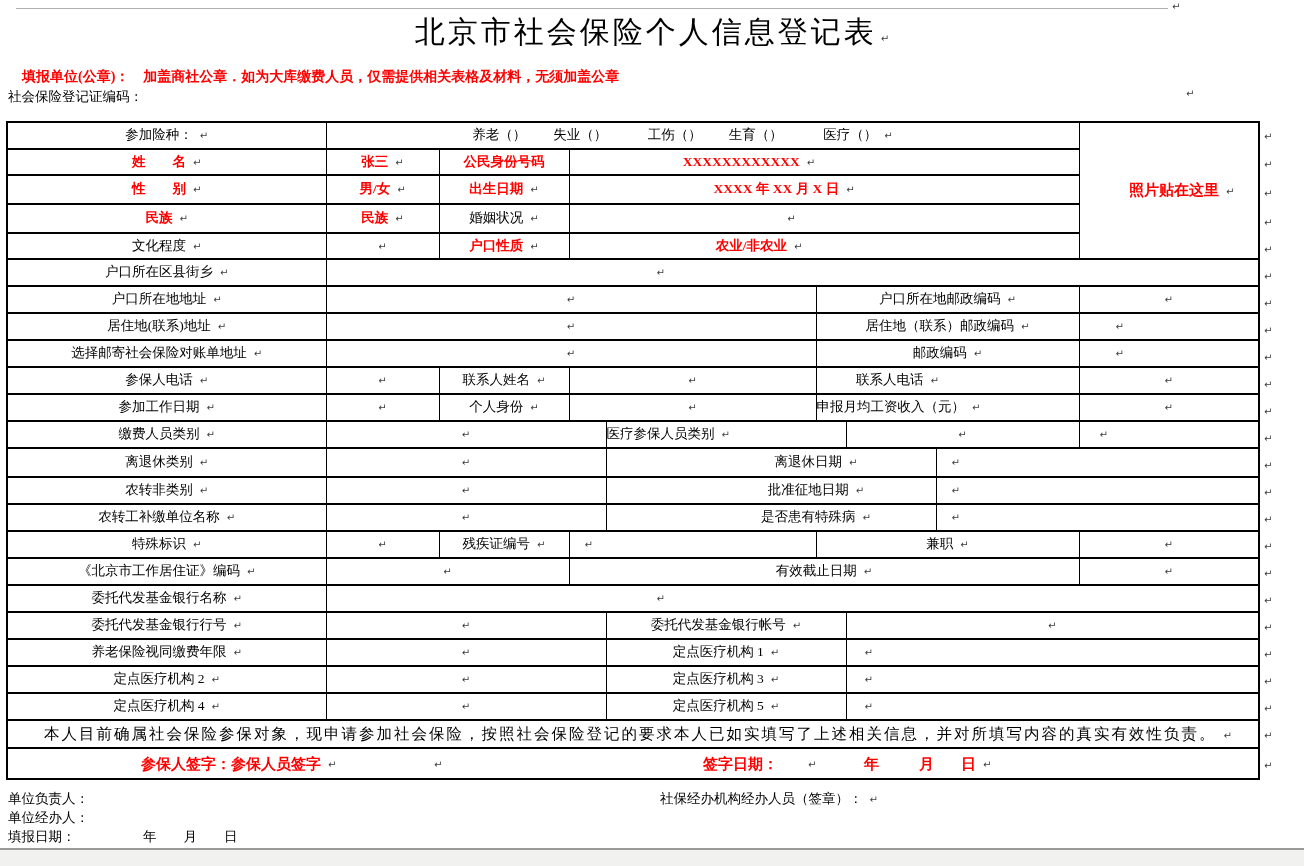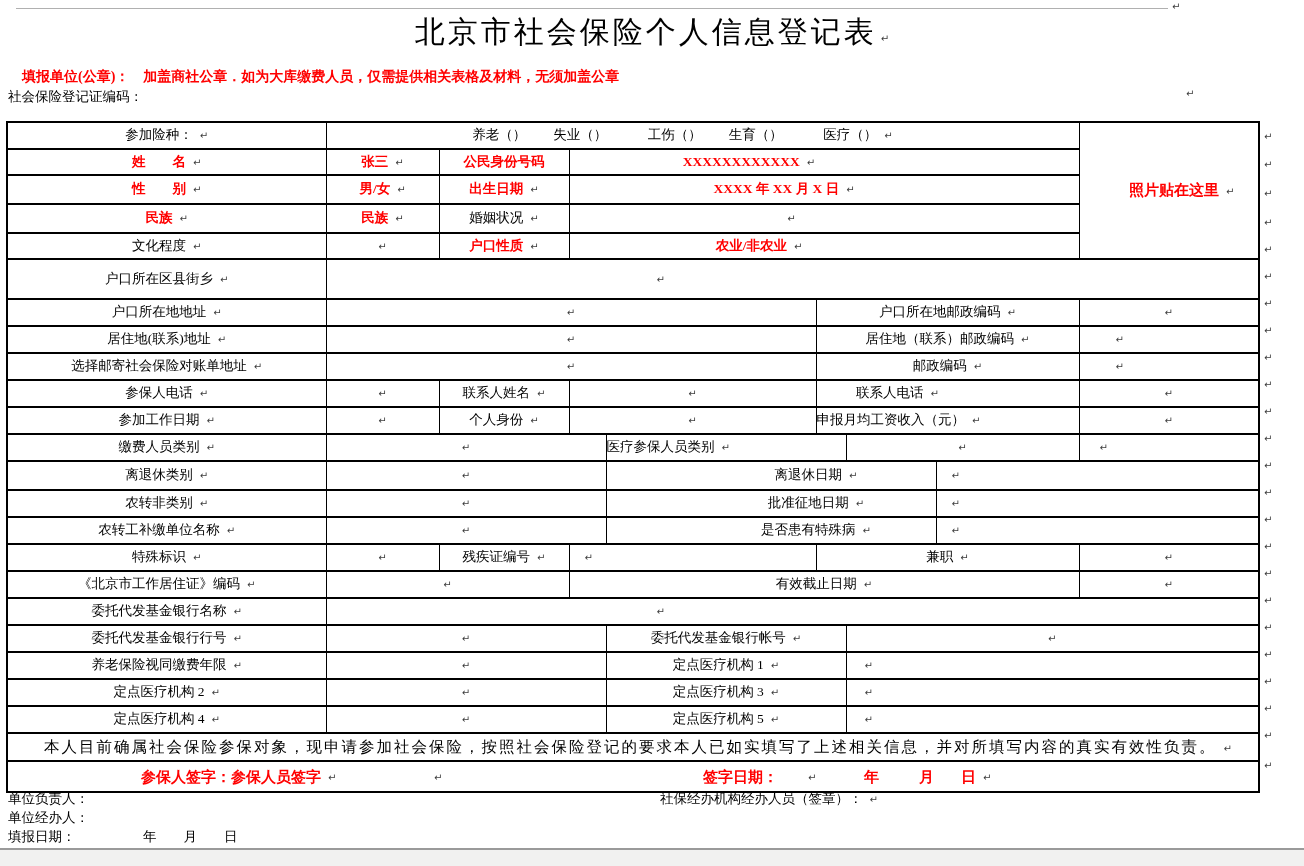--- a/index.html
+++ b/index.html
@@ -104,21 +104,21 @@
             <td class="red"><span>民族</span><span class="pw gap">↵</span></td>
             <td class=""><span>婚姻状况</span><span class="pw gap">↵</span></td>
             <td colspan="5" class="" style="padding-right: 65px;"><span class="pw">↵</span></td>
           </tr>
           <tr style="height: 26px;">
             <td class=""><span>文化程度</span><span class="pw gap">↵</span></td>
             <td class=""><span class="pw">↵</span></td>
             <td class="red"><span>户口性质</span><span class="pw gap">↵</span></td>
             <td colspan="5" class="red" style="padding-right: 130px;"><span>农业/非农业</span><span class="pw gap">↵</span></td>
           </tr>
-          <tr style="height: 40px;">
+          <tr style="height: 27px;">
             <td class=""><span>户口所在区县街乡</span><span class="pw gap">↵</span></td>
             <td colspan="8" class="left" style="padding-left: 330px;"><span class="pw">↵</span></td>
           </tr>
           <tr style="height: 27px;">
             <td class=""><span>户口所在地地址</span><span class="pw gap">↵</span></td>
             <td colspan="4" class=""><span class="pw">↵</span></td>
             <td colspan="3" class=""><span>户口所在地邮政编码</span><span class="pw gap">↵</span></td>
             <td class=""><span class="pw">↵</span></td>
           </tr>
           <tr style="height: 27px;">

